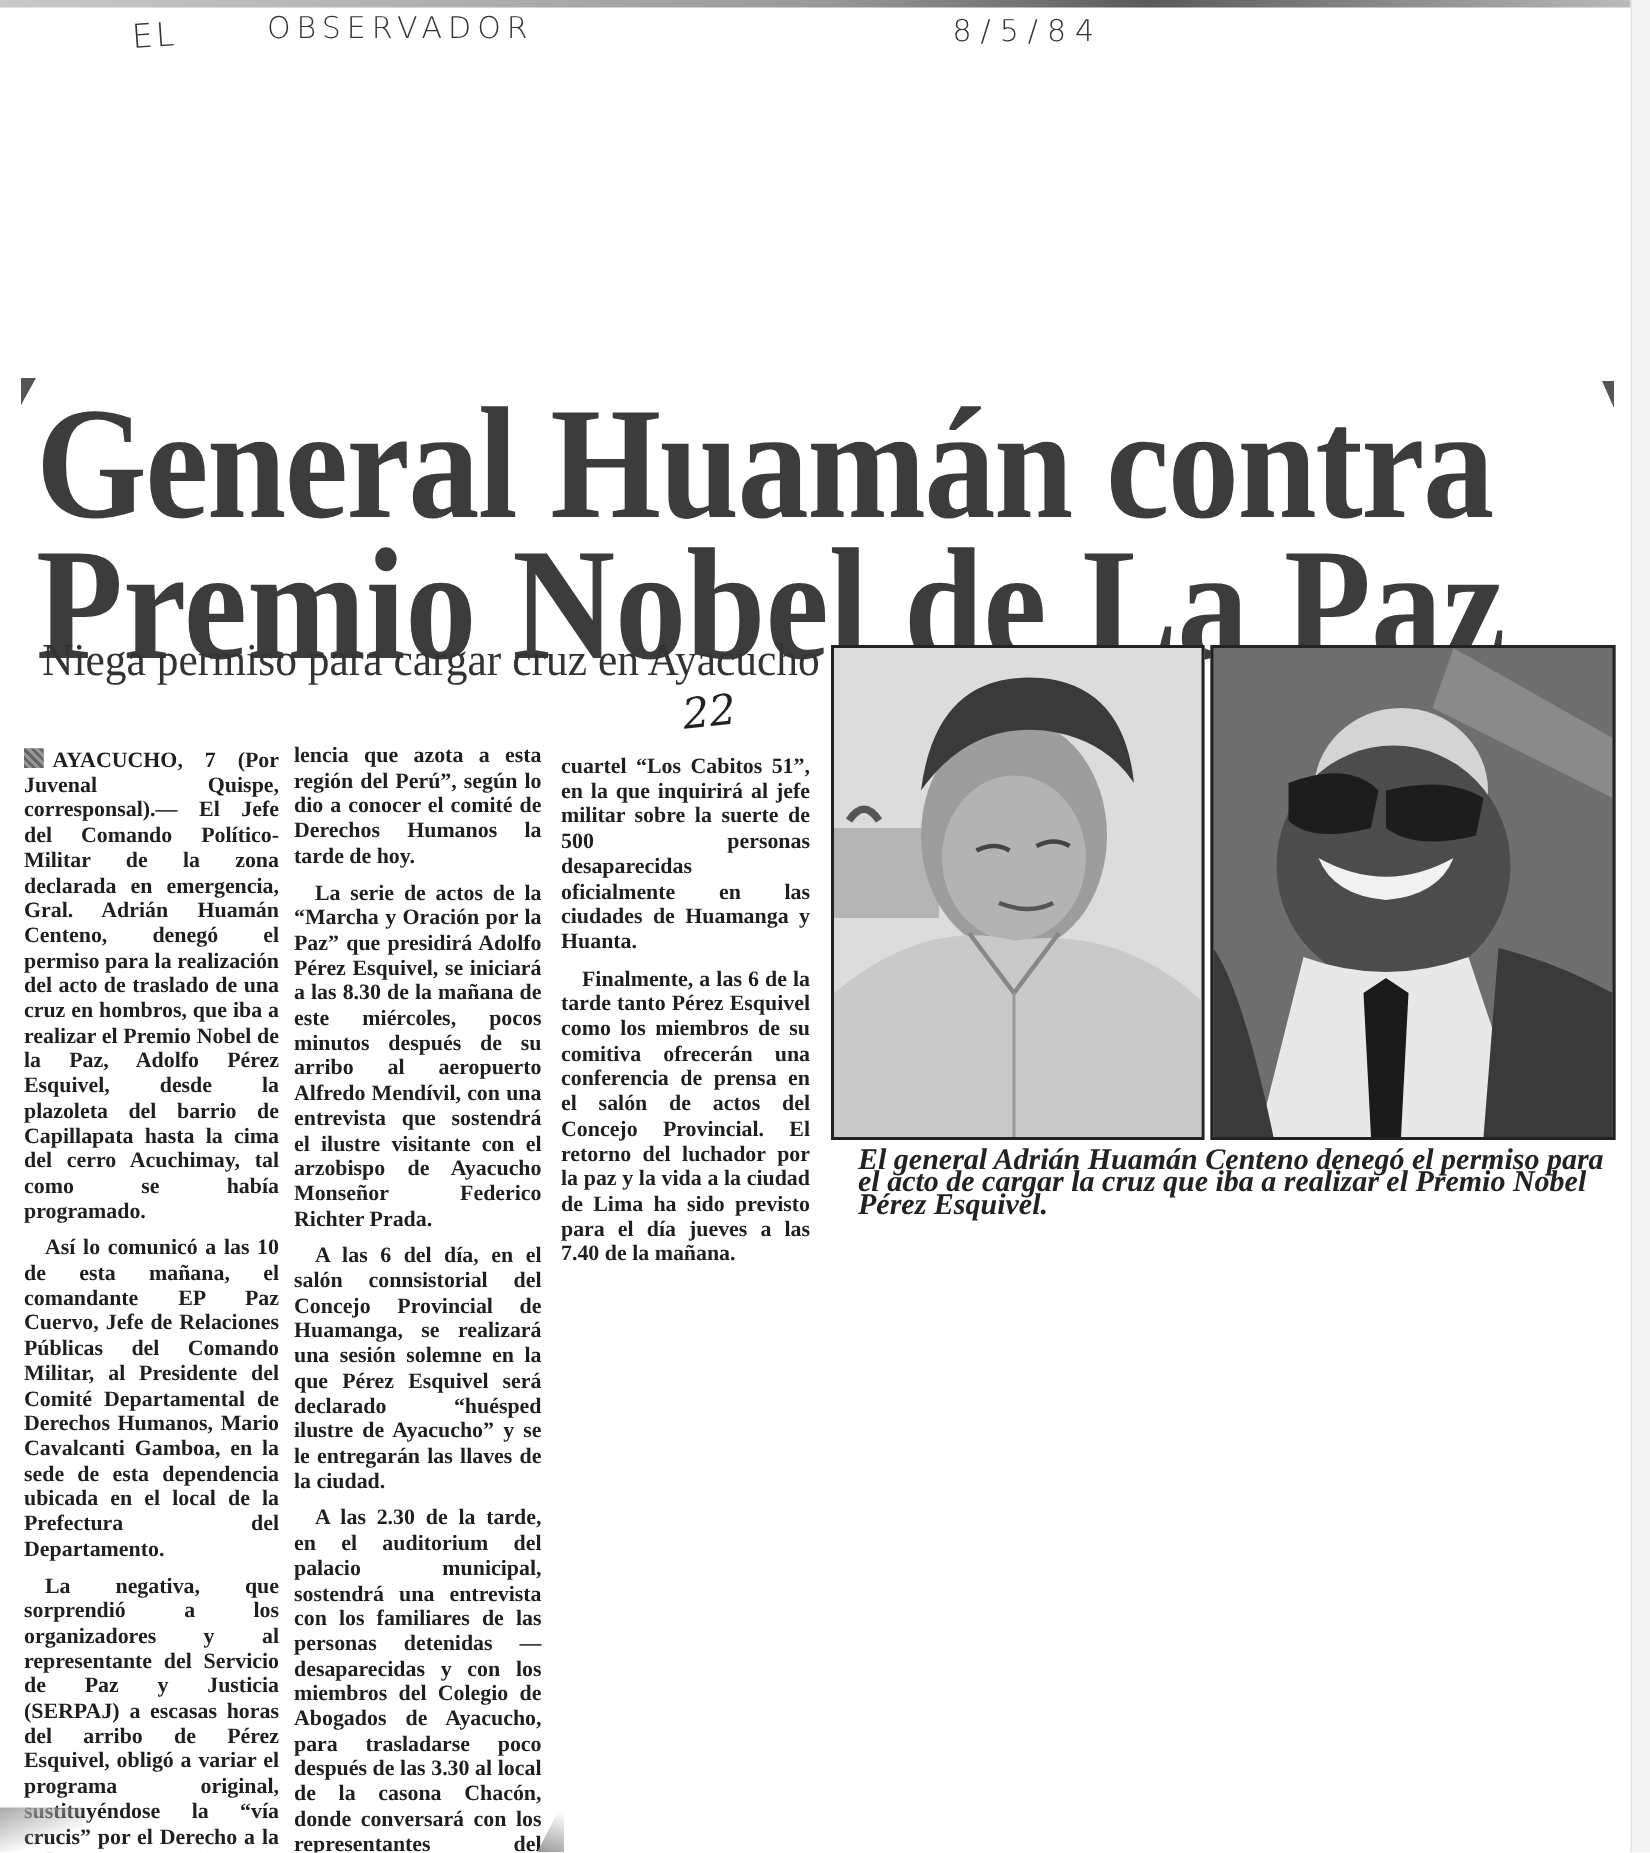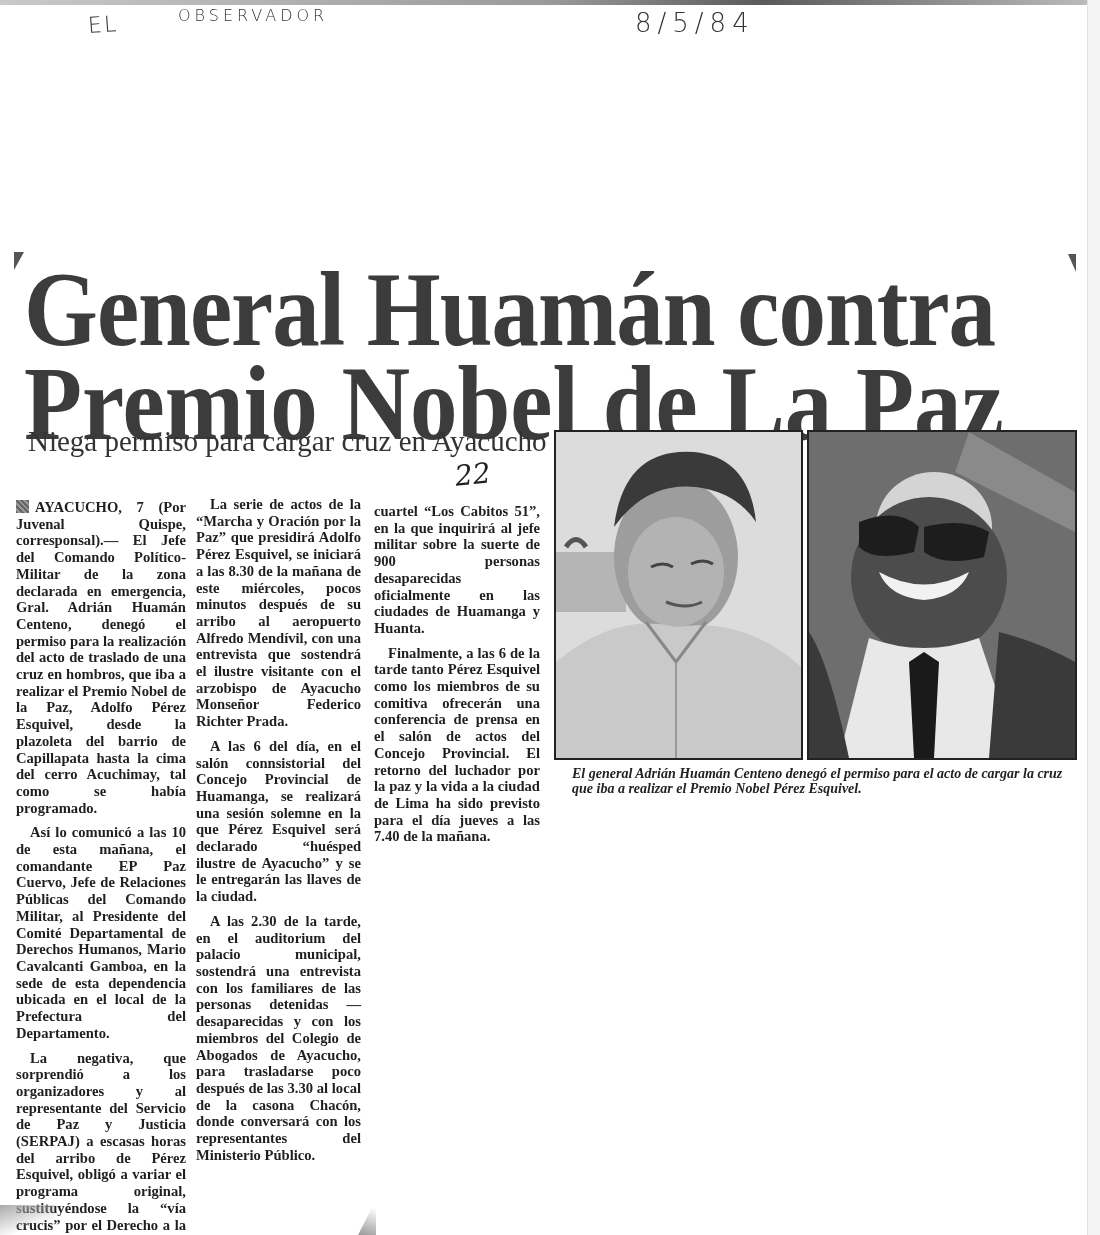--- a/index.html
+++ b/index.html
@@ -5,22 +5,22 @@
   html, body { margin:0; padding:0; background:#ffffff; }
   body { width:1100px; height:1235px; position:relative; overflow:hidden;
          font-family:"DejaVu Serif", serif; color:#1a1a1a; }
   .scan-top { position:absolute; left:0; top:0; width:1095px; height:5px;
               background:linear-gradient(90deg,#c9c9c9,#9a9a9a 50%,#5a5a5a 70%,#bdbdbd); }
   .scan-right { position:absolute; right:0; top:0; width:12px; height:1235px;
                 background:#f4f4f4; border-left:1px solid #e2e2e2; }
   .hand { position:absolute; font-family:"DejaVu Sans", sans-serif; color:#333;
           font-weight:300; letter-spacing:2px; }
   .hand-el { left:88px; top:12px; font-size:22px; transform:rotate(-4deg); }
-  .hand-obs { left:178px; top:6px; font-size:16px; letter-spacing:4px; }
-  .hand-date { left:635px; top:8px; font-size:26px; letter-spacing:6px; }
+  .hand-obs { left:178px; top:6px; font-size:20px; letter-spacing:4px; }
+  .hand-date { left:635px; top:8px; font-size:20px; letter-spacing:6px; }
   .hand-22 { position:absolute; left:455px; top:458px; font-family:"DejaVu Serif", serif;
              font-style:italic; font-size:28px; color:#222; transform:rotate(-6deg); }
 
   .corner { position:absolute; width:0; height:0; }
   .corner-tl { left:14px; top:252px; border-top:18px solid #555; border-right:10px solid transparent; }
   .corner-tr { left:1068px; top:254px; border-top:18px solid #555; border-left:8px solid transparent; }
 
   .headline { position:absolute; left:24px; top:262px; width:1040px;
               font-family:"Liberation Serif", serif; font-weight:bold;
               color:#3c3c3c; font-size:95px; line-height:84px;
@@ -43,21 +43,21 @@
                   margin-right:6px; vertical-align:-1px;
                   background-image:repeating-linear-gradient(45deg,#666 0 2px,#999 2px 4px); }
   .first-para { text-indent:0 !important; }
 
   .photos { position:absolute; left:554px; top:430px; width:524px; height:330px; }
   .photo { position:absolute; top:0; height:326px; border:2px solid #222; overflow:hidden; }
   .photo-left { left:0; width:245px; background:#d8d8d8; }
   .photo-right { left:253px; width:266px; background:#6b6b6b; }
   .caption { position:absolute; left:572px; top:766px; width:500px;
              font-family:"Liberation Serif", serif; font-style:italic; font-weight:bold;
-             font-size:14px; line-height:15px; color:#222; }
+             font-size:20px; line-height:15px; color:#222; }
 
   .smudge { position:absolute; left:0; top:1205px; width:55px; height:30px;
             background:linear-gradient(160deg,#aaa,transparent 70%); }
   .smudge2 { position:absolute; left:358px; top:1200px; width:18px; height:35px;
              background:linear-gradient(200deg,transparent 20%,#999); clip-path:polygon(100% 0,100% 100%,0 100%); }
 </style>
 </head>
 <body>
 
 <div class="scan-top"></div>
@@ -80,28 +80,29 @@
 <div class="hand-22">22</div>
 
 <div class="col col-1">
   <p class="first-para"><span class="dateline-box"></span><span>AYACUCHO, 7 (Por Juvenal Quispe, corresponsal).— El Jefe del Comando Político-Militar de la zona declarada en emergencia, Gral. Adrián Huamán Centeno, denegó el permiso para la realización del acto de traslado de una cruz en hombros, que iba a realizar el Premio Nobel de la Paz, Adolfo Pérez Esquivel, desde la plazoleta del barrio de Capillapata hasta la cima del cerro Acuchimay, tal como se había programado.</span></p>
   <p>Así lo comunicó a las 10 de esta mañana, el comandante EP Paz Cuervo, Jefe de Relaciones Públicas del Comando Militar, al Presidente del Comité Departamental de Derechos Humanos, Mario Cavalcanti Gamboa, en la sede de esta dependencia ubicada en el local de la Prefectura del Departamento.</p>
   <p>La negativa, que sorprendió a los organizadores y al representante del Servicio de Paz y Justicia (SERPAJ) a escasas horas del arribo de Pérez Esquivel, obligó a variar el programa original, sustituyéndose la “vía crucis” por el Derecho a la vida, por una misa que será celebrada en el templo del convento de San Francisco de Asís.</p>
 
 </div>
 
 <div class="col col-2">
+  <p class="noindent">lencia que azota a esta región del Perú”, según lo dio a conocer el comité de Derechos Humanos la tarde de hoy.</p>
   <p>La serie de actos de la “Marcha y Oración por la Paz” que presidirá Adolfo Pérez Esquivel, se iniciará a las 8.30 de la mañana de este miércoles, pocos minutos después de su arribo al aeropuerto Alfredo Mendívil, con una entrevista que sostendrá el ilustre visitante con el arzobispo de Ayacucho Monseñor Federico Richter Prada.</p>
   <p>A las 6 del día, en el salón connsistorial del Concejo Provincial de Huamanga, se realizará una sesión solemne en la que Pérez Esquivel será declarado “huésped ilustre de Ayacucho” y se le entregarán las llaves de la ciudad.</p>
   <p>A las 2.30 de la tarde, en el auditorium del palacio municipal, sostendrá una entrevista con los familiares de las personas detenidas —desaparecidas y con los miembros del Colegio de Abogados de Ayacucho, para trasladarse poco después de las 3.30 al local de la casona Chacón, donde conversará con los representantes del Ministerio Público.</p>
 
 </div>
 
 <div class="col col-3">
-  <p class="noindent">cuartel “Los Cabitos 51”, en la que inquirirá al jefe militar sobre la suerte de 900 personas desaparecidas oficialmente en las ciudades de Huamanga y Huanta.</p>
+  <p class="noindent">cuartel “Los Cabitos 51”, en la que inquirirá al jefe militar sobre la suerte de 500 personas desaparecidas oficialmente en las ciudades de Huamanga y Huanta.</p>
   <p>Finalmente, a las 6 de la tarde tanto Pérez Esquivel como los miembros de su comitiva ofrecerán una conferencia de prensa en el salón de actos del Concejo Provincial. El retorno del luchador por la paz y la vida a la ciudad de Lima ha sido previsto para el día jueves a las 7.40 de la mañana.</p>
 </div>
 
 <div class="photos">
   <div class="photo photo-left" title="General Adrián Huamán Centeno portrait">
     <svg width="245" height="326" viewBox="0 0 245 326">
       <rect width="245" height="326" fill="#dcdcdc"></rect>
       <rect x="0" y="120" width="70" height="60" fill="#b5b5b5"></rect>
       <path d="M10 115 q10 -15 20 0" stroke="#555" stroke-width="5" fill="none"></path>
       <ellipse cx="120" cy="125" rx="62" ry="78" fill="#9d9d9d"></ellipse>

